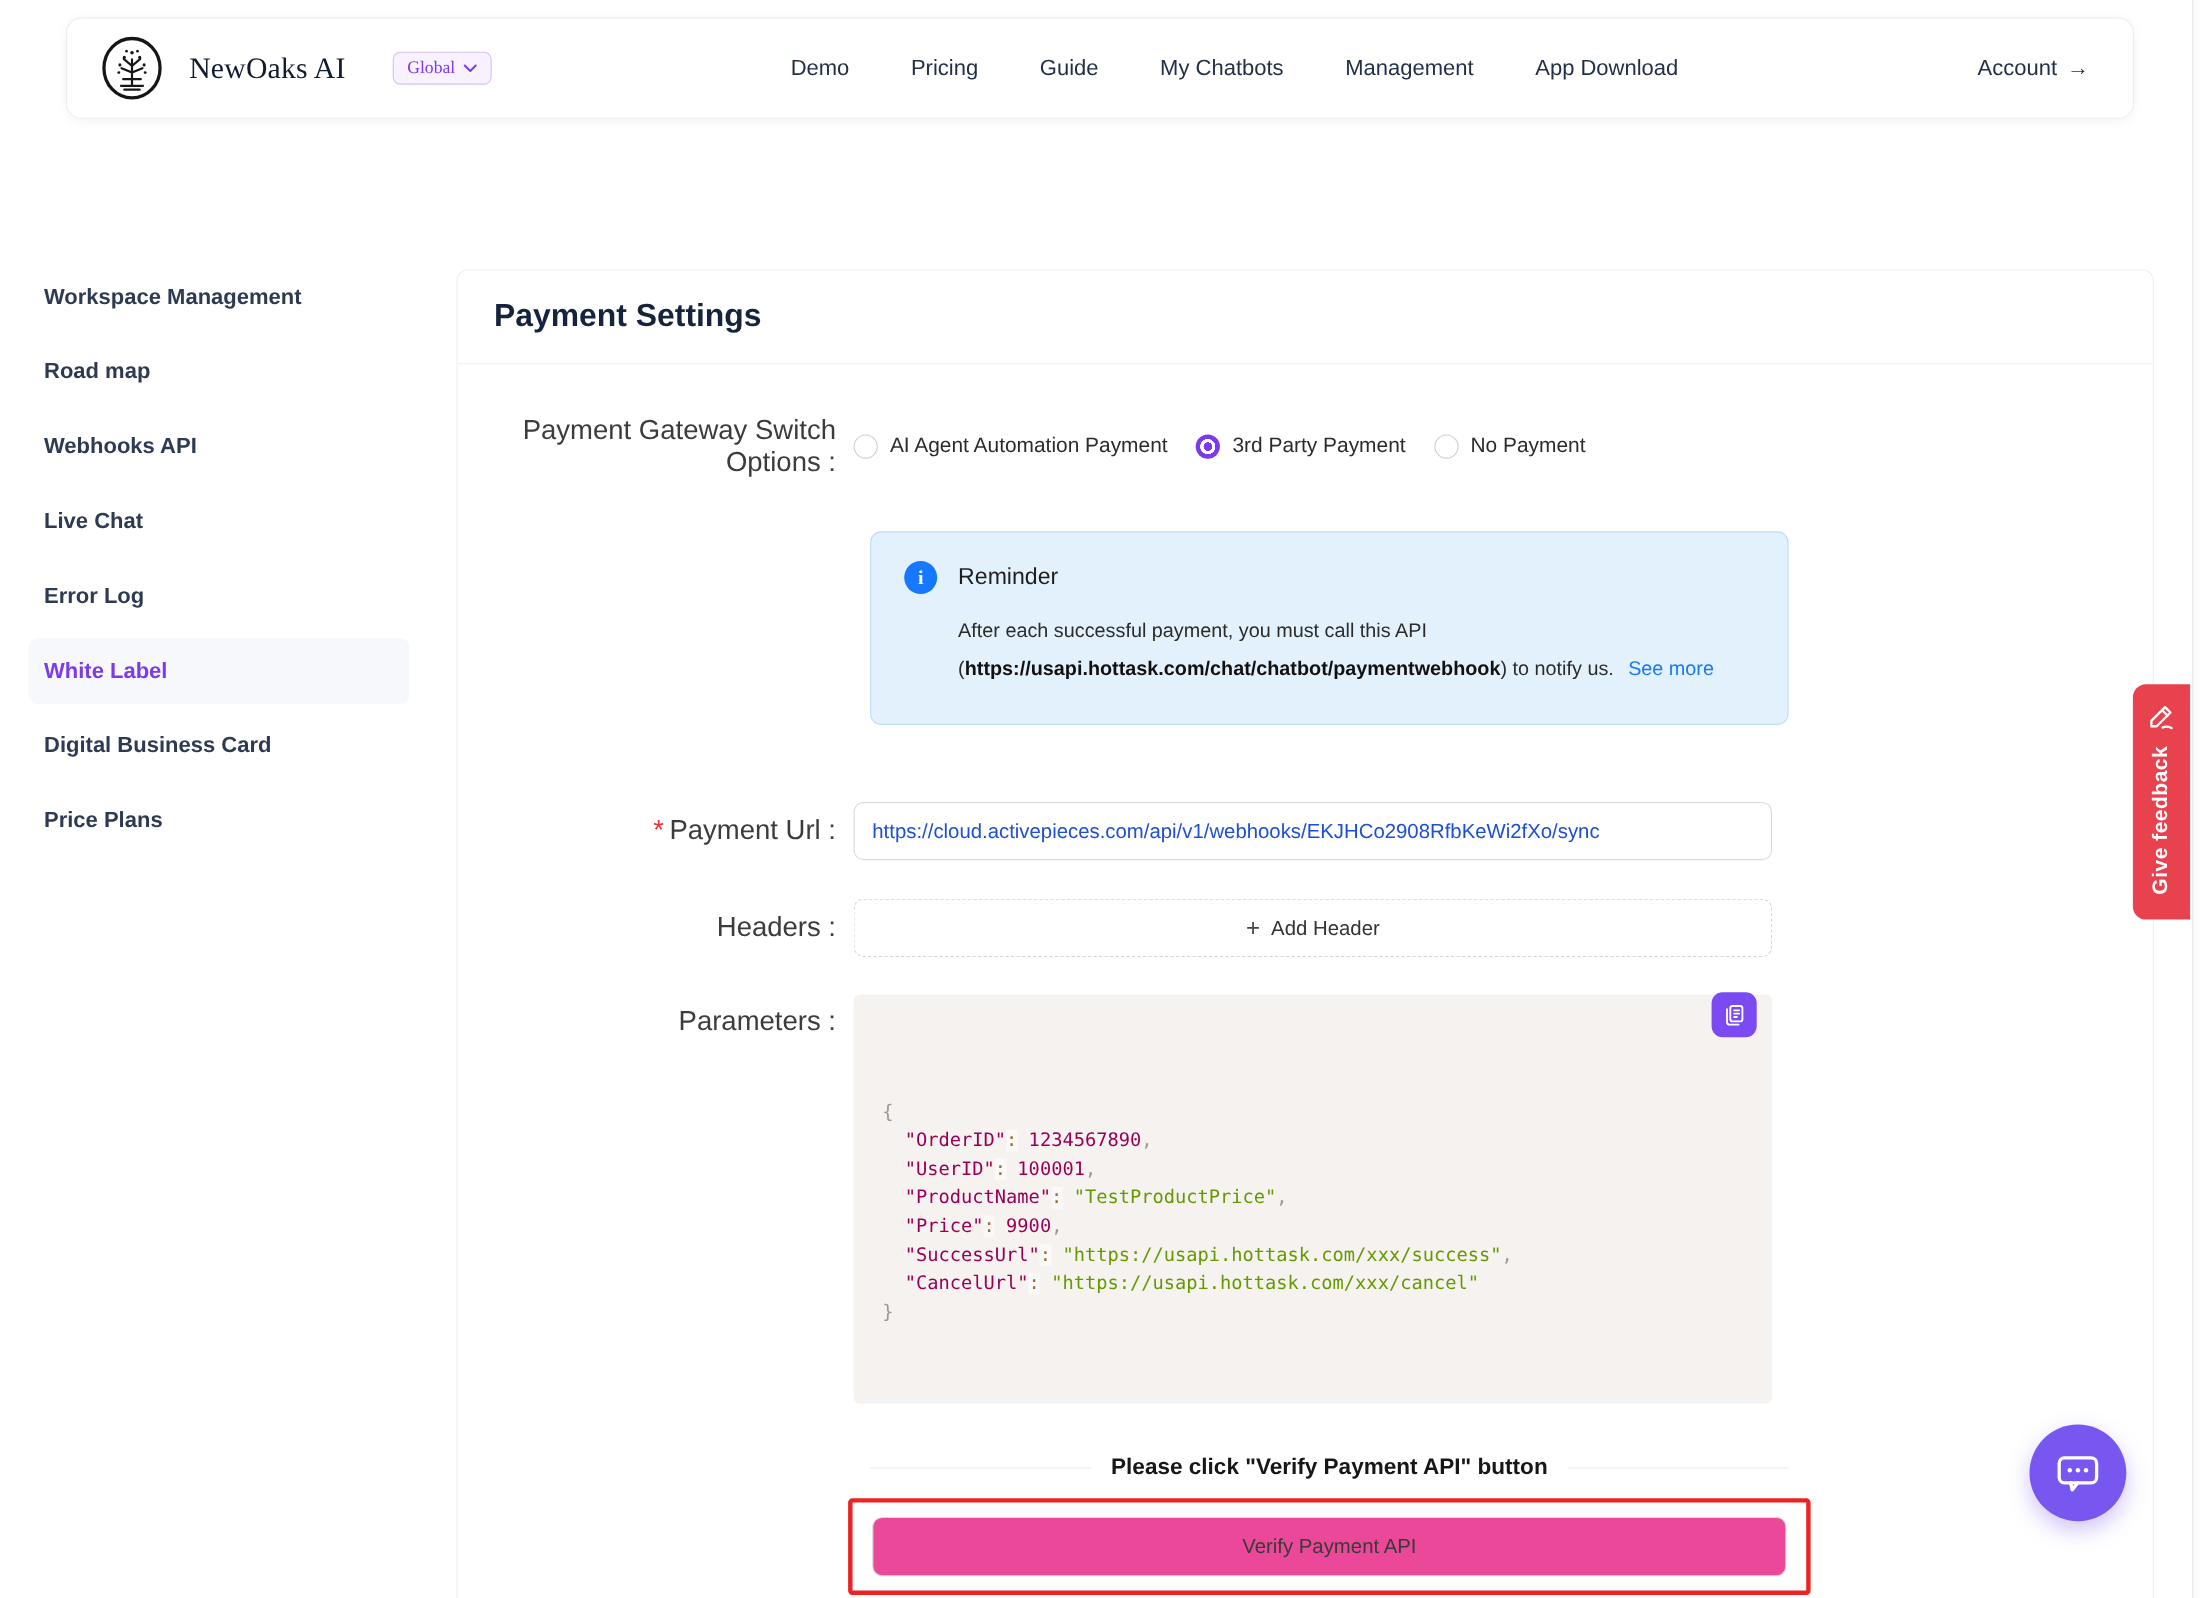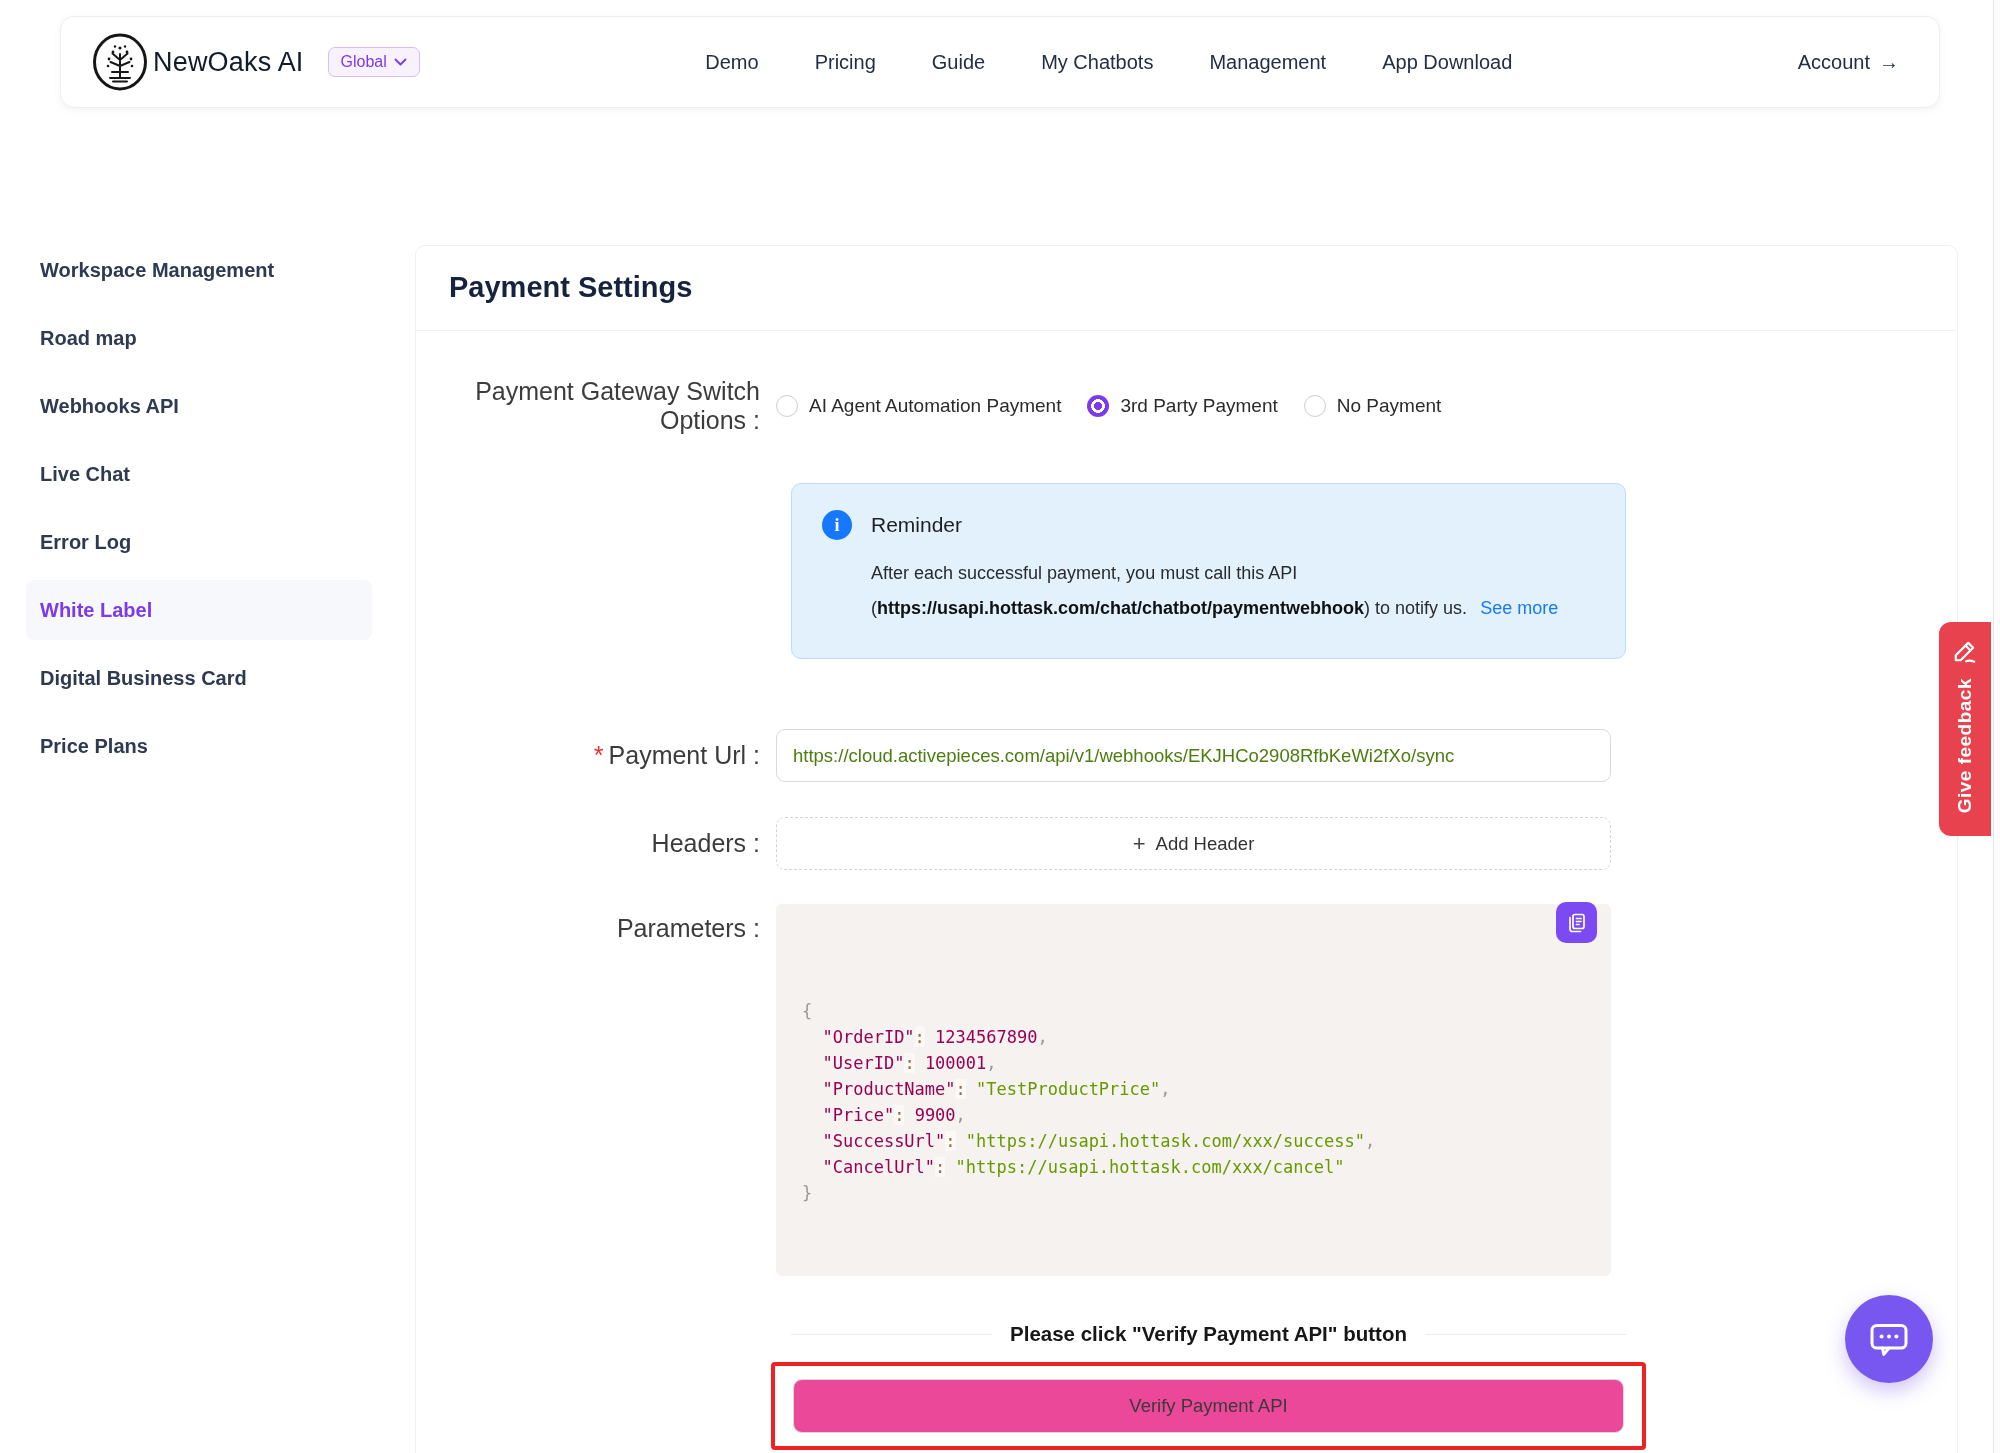--- a/index.html
+++ b/index.html
@@ -7,21 +7,21 @@
     width:2000px;height:1453px;overflow:hidden;position:relative;
     background:#ffffff;font-family:"Liberation Sans",sans-serif;color:#222;
   }
   
   .topbar{
     position:absolute;left:60px;top:16px;width:1880px;height:92px;box-sizing:border-box;
     background:#fff;border:1px solid #eceef2;border-radius:14px;
     box-shadow:0 2px 10px rgba(15,23,42,.05);
     display:flex;align-items:center;padding:0 40px 0 30px;
   }
-  .brand{display:flex;align-items:center;gap:4px;}
+  .brand{display:flex;align-items:center;gap:23px;font-family:Liberation Serif, serif;}
   .logo{width:58px;height:58px;display:block;}
   .brand-name{font-size:27px;color:#111b2e;font-weight:500;letter-spacing:.2px;white-space:nowrap;}
   .region-badge{
     margin-left:20px;display:inline-flex;align-items:center;gap:7px;cursor:pointer;
     background:#f8f1ff;border:1px solid #d9bdf7;color:#7c3aed;
     font-size:16px;padding:5px 12px;border-radius:7px;white-space:nowrap;
   }
   .nav{display:flex;gap:56px;margin:0 auto;}
   .nav a{font-size:20px;color:#232f47;text-decoration:none;white-space:nowrap;cursor:pointer;}
   .account{font-size:20px;color:#232f47;white-space:nowrap;cursor:pointer;display:flex;align-items:center;gap:9px;}
@@ -68,21 +68,21 @@
     display:grid;place-items:center;font-size:18px;font-weight:700;font-family:"Liberation Serif",serif;
   }
   .rem-title{font-size:21px;color:#1f1f1f;}
   .rem-body{margin:16px 0 0 49px;width:736px;font-size:18px;color:#2b2b2b;line-height:35px;}
   .rem-body b{color:#111;}
   .see-more{color:#1779f3;text-decoration:none;margin-left:8px;cursor:pointer;}
   
   .row-payment{margin-top:70px;}
   .text-input{
     width:835px;height:53px;box-sizing:border-box;border:1px solid #d9d9d9;border-radius:9px;
-    font-size:18.5px;color:#4d7c0f;padding:0 16px;font-family:"Liberation Sans",sans-serif;background:#fff;
+    font-size:18.5px;color:#1d4ed8;padding:0 16px;font-family:"Liberation Sans",sans-serif;background:#fff;
   }
   .row-headers{margin-top:35px;}
   .dashed-btn{
     width:835px;height:53px;box-sizing:border-box;background:#fff;cursor:pointer;
     border:1.5px dashed #d5d5d5;border-radius:9px;
     display:flex;align-items:center;justify-content:center;gap:10px;
     font-size:18.5px;color:#333;font-family:"Liberation Sans",sans-serif;
   }
   .plus{font-size:22px;line-height:1;color:#444;font-weight:400;}
   

